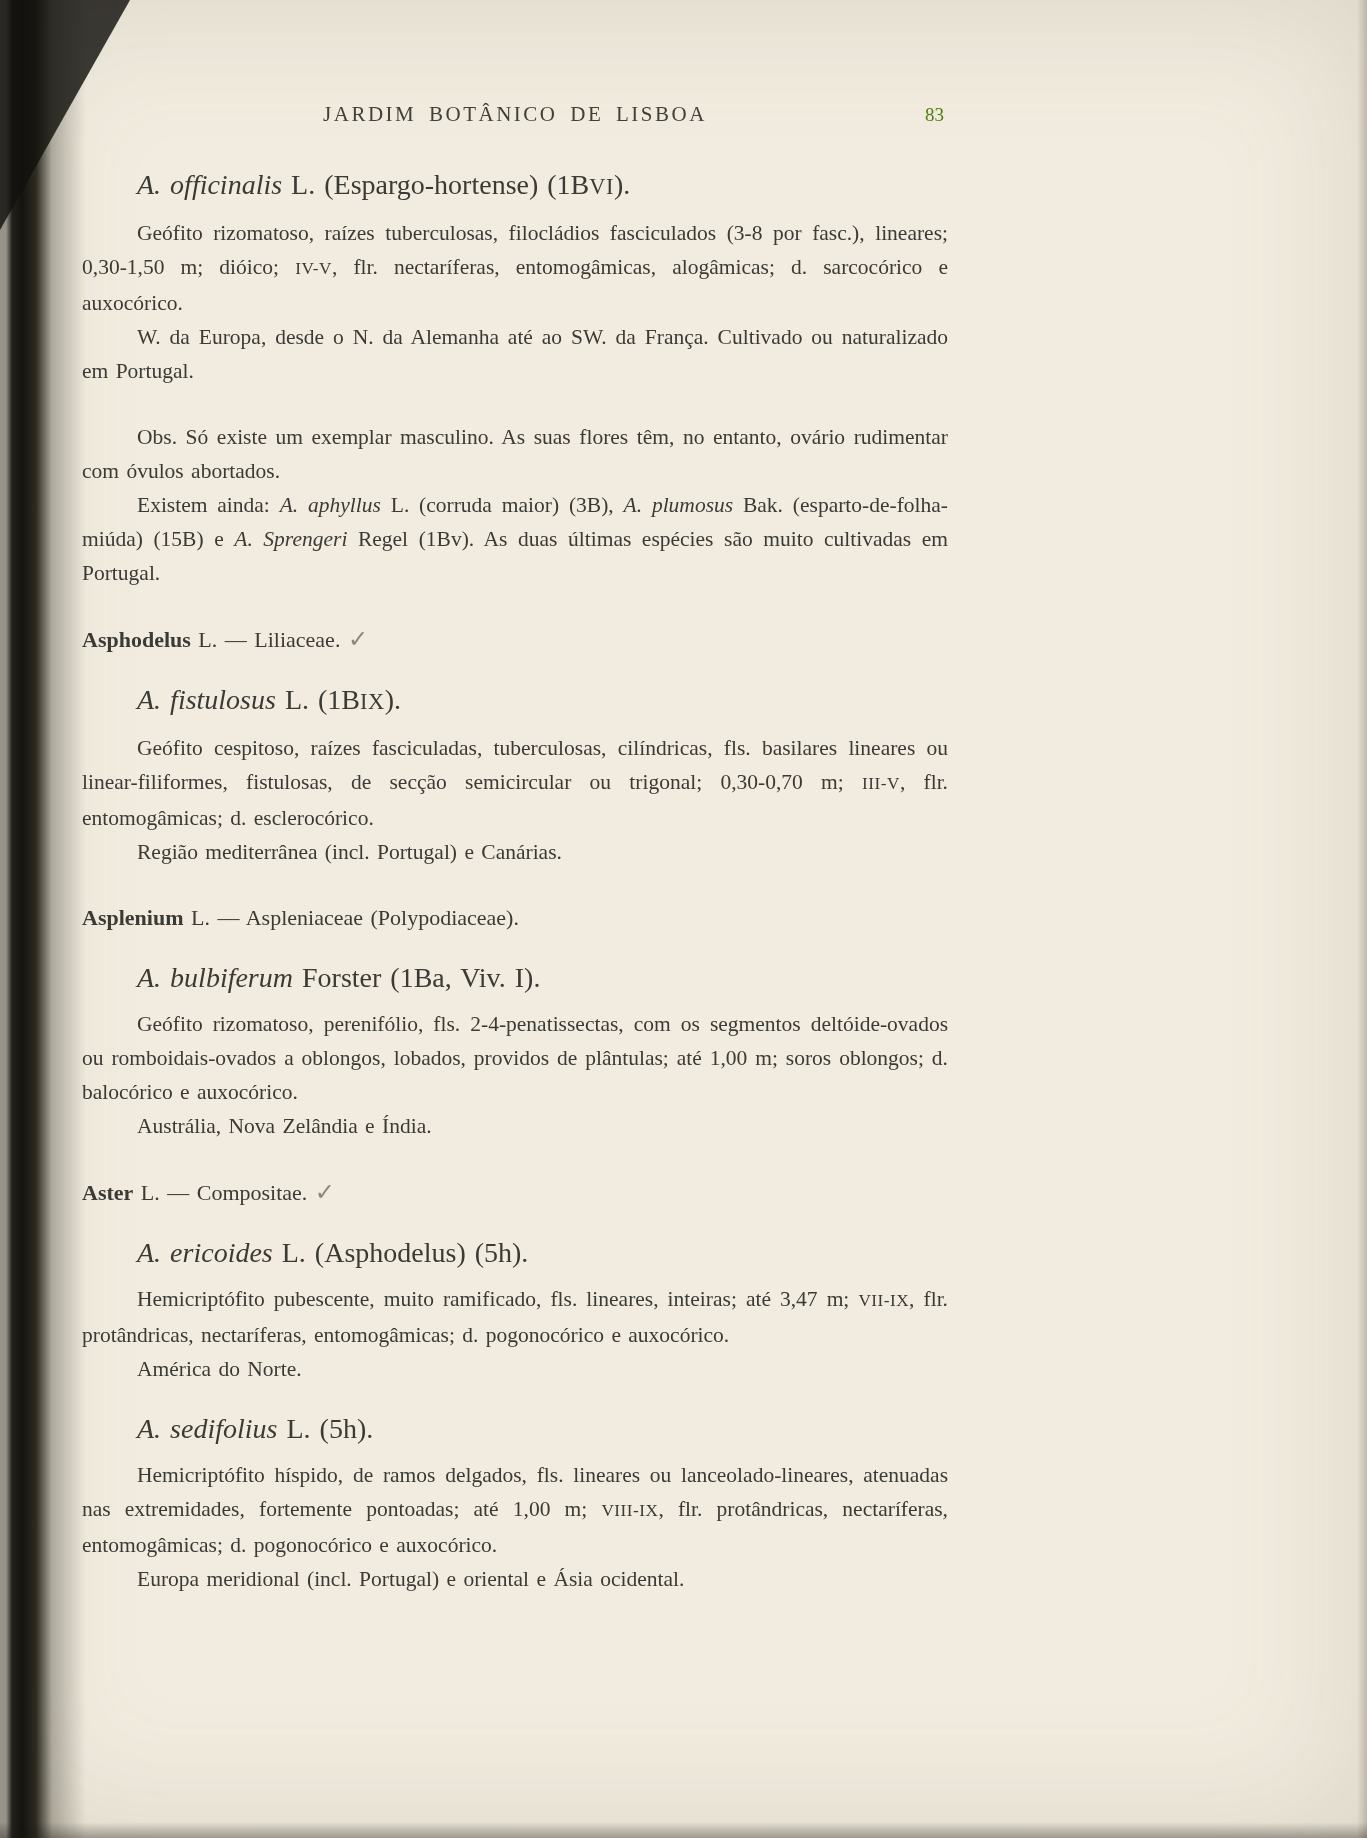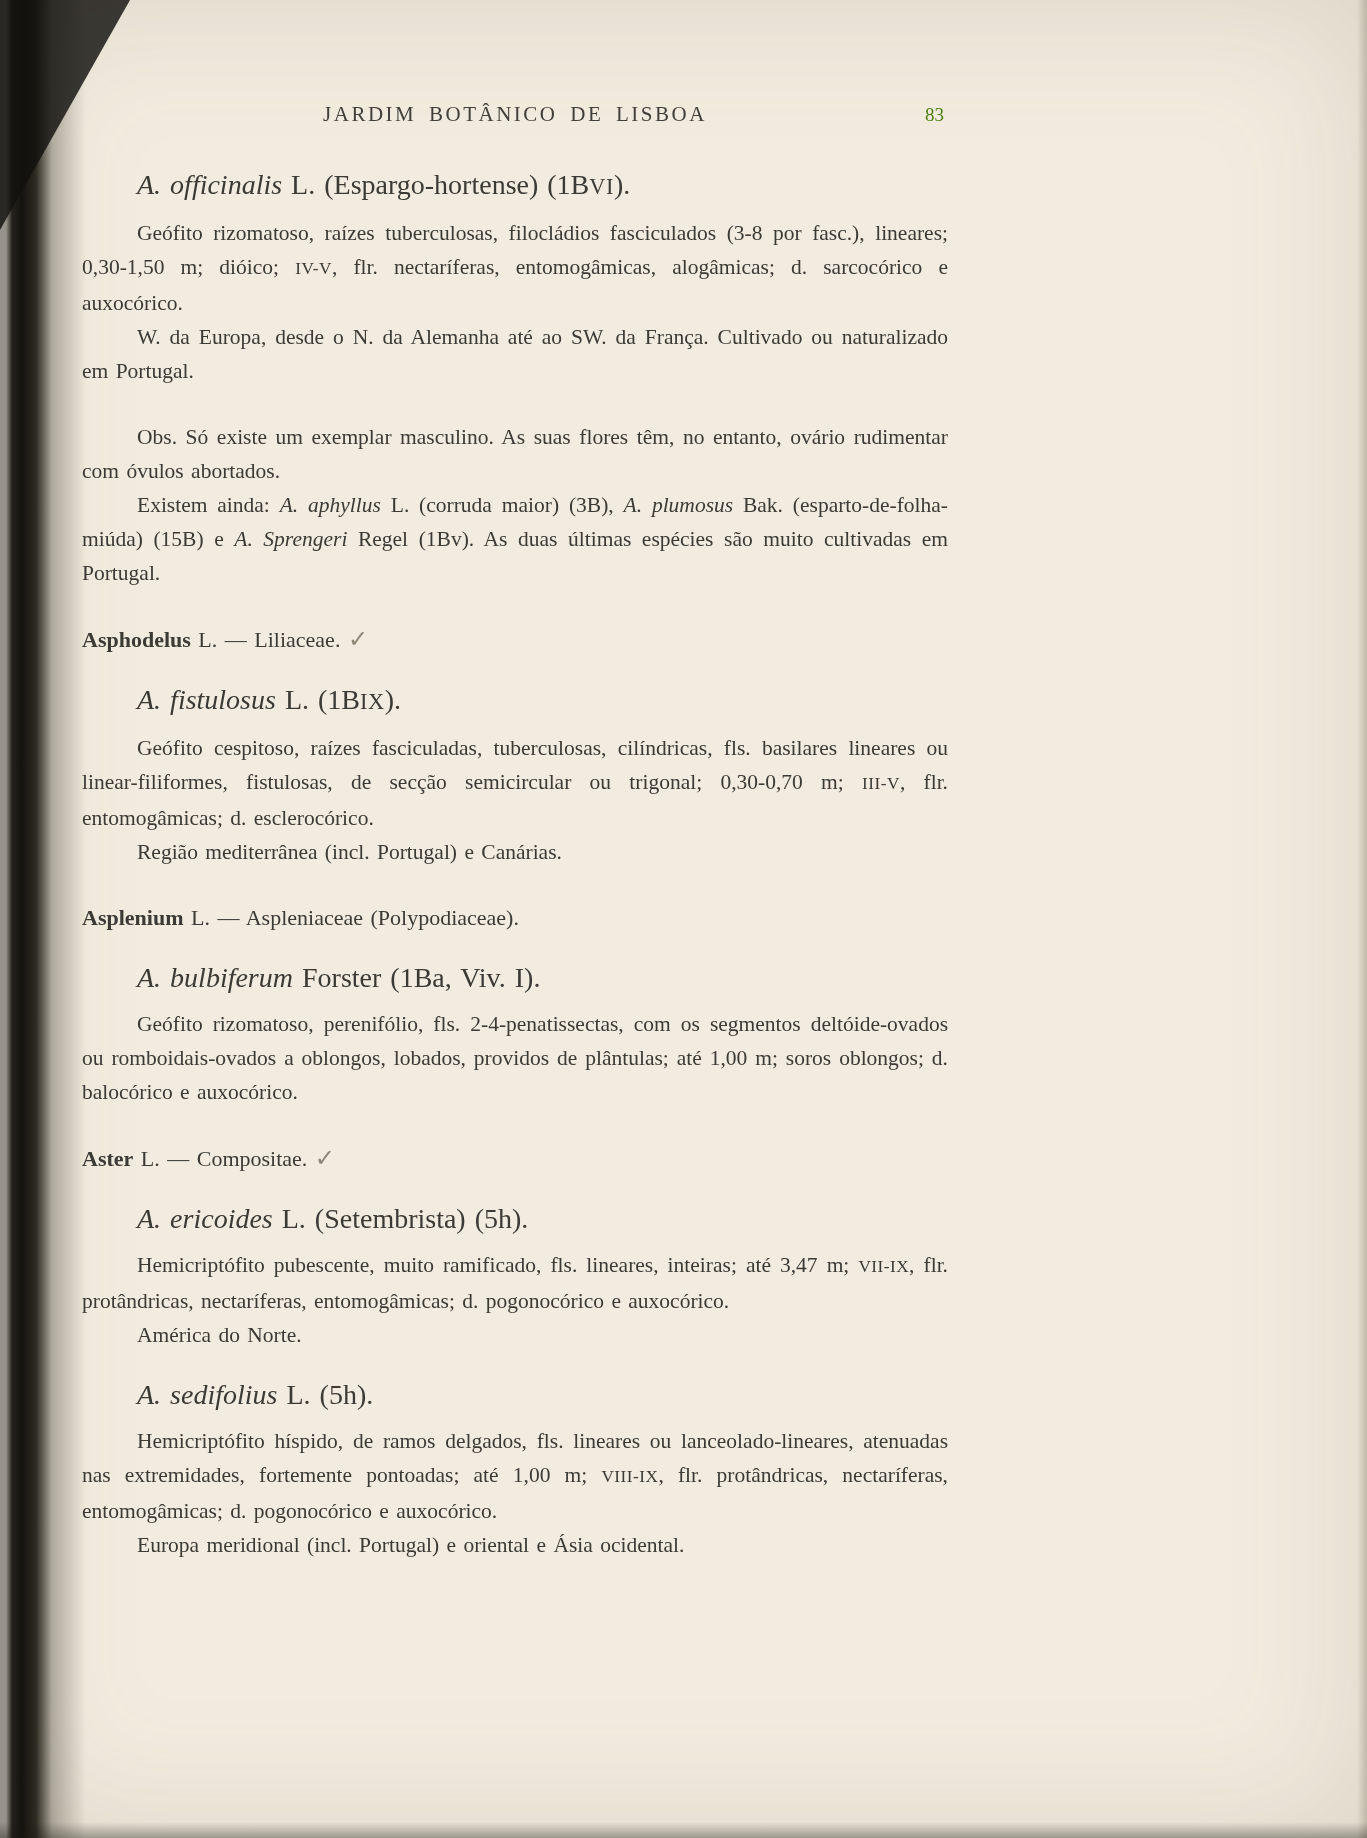--- a/index.html
+++ b/index.html
@@ -146,24 +146,25 @@
       <p class="para"><span>Geófito cespitoso, raízes fasciculadas, tuberculosas, cilíndricas, fls. basilares lineares ou linear-filiformes, fistulosas, de secção semicircular ou trigonal; 0,30-0,70 m; </span><span class="sc">iii-v</span><span>, flr. entomogâmicas; d. esclerocórico.</span></p>
 
       <p class="para"><span>Região mediterrânea (incl. Portugal) e Canárias.</span></p>
 
       <p class="h-genus"><span class="b">Asplenium</span><span> L. — Aspleniaceae (Polypodiaceae).</span></p>
 
       <p class="h-species"><span class="i">A. bulbiferum</span><span> Forster (1Ba, Viv. I).</span></p>
 
       <p class="para"><span>Geófito rizomatoso, perenifólio, fls. 2-4-penatissectas, com os segmentos deltóide-ovados ou romboidais-ovados a oblongos, lobados, providos de plântulas; até 1,00 m; soros oblongos; d. balocórico e auxocórico.</span></p>
 
+      <p class="para"><span>Austrália, Nova Zelândia e Índia.</span></p>
 
       <p class="h-genus"><span class="b">Aster</span><span> L. — Compositae. </span><span class="check">✓</span></p>
 
-      <p class="h-species"><span class="i">A. ericoides</span><span> L. (Setembrista) (5h).</span></p>
+      <p class="h-species"><span class="i">A. ericoides</span><span> L. (Asphodelus) (5h).</span></p>
 
       <p class="para"><span>Hemicriptófito pubescente, muito ramificado, fls. lineares, inteiras; até 3,47 m; </span><span class="sc">vii-ix</span><span>, flr. protândricas, nectaríferas, entomogâmicas; d. pogonocórico e auxocórico.</span></p>
 
       <p class="para"><span>América do Norte.</span></p>
 
       <p class="h-species"><span class="i">A. sedifolius</span><span> L. (5h).</span></p>
 
       <p class="para"><span>Hemicriptófito híspido, de ramos delgados, fls. lineares ou lanceolado-lineares, atenuadas nas extremidades, fortemente pontoadas; até 1,00 m; </span><span class="sc">viii-ix</span><span>, flr. protândricas, nectaríferas, entomogâmicas; d. pogonocórico e auxocórico.</span></p>
 
       <p class="para"><span>Europa meridional (incl. Portugal) e oriental e Ásia ocidental.</span></p>

